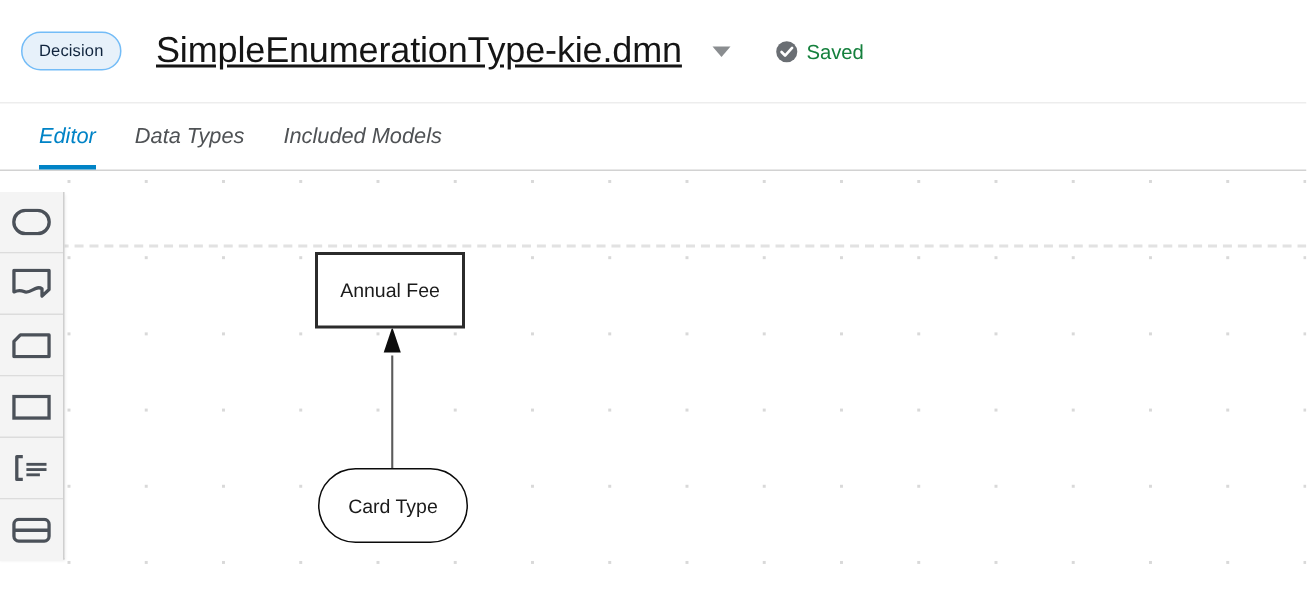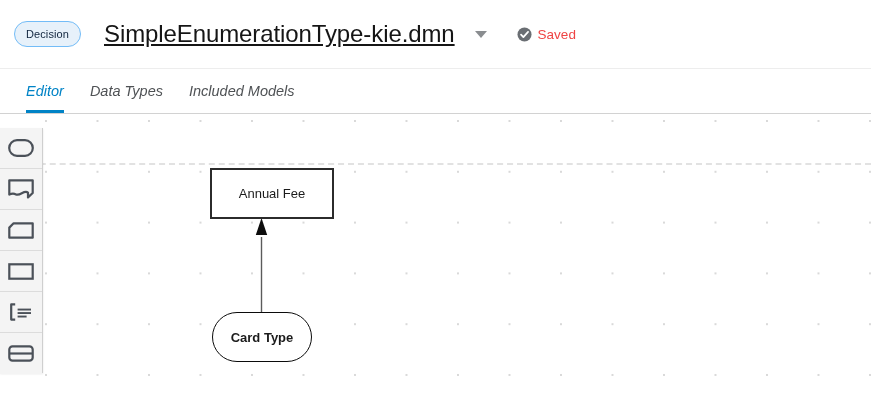--- a/index.html
+++ b/index.html
@@ -61,21 +61,21 @@
     display: flex;
     align-items: center;
     gap: 6px;
   }
   .saved-icon {
     width: 15px; height: 15px;
     display: block;
   }
   .saved-text {
     font-size: 13.5px;
-    color: #ef4444;
+    color: #15803d;
   }
 
   
   .tabs-bar {
     position: absolute;
     left: 0; top: 68px;
     width: 871px; height: 46px;
     border-top: 1px solid #ededed;
     border-bottom: 1px solid #d2d2d2;
     display: flex;
@@ -143,21 +143,21 @@
     background: #f4f4f4;
     cursor: pointer;
   }
   .palette-item:last-child { border-bottom: none; }
   .palette-item svg { display: block; }
 
   
   .node-decision {
     position: absolute;
     left: 210px; top: 53px;      
-    width: 124px; height: 51px;
+    width: 100px; height: 51px;
     background: #ffffff;
     border: 2.5px solid #2b2b2b;
     display: flex;
     align-items: center;
     justify-content: center;
     z-index: 3;
     cursor: pointer;
   }
   .node-decision .label {
     font-size: 13px;
@@ -172,21 +172,20 @@
     border-radius: 25px;
     display: flex;
     align-items: center;
     justify-content: center;
     z-index: 3;
     cursor: pointer;
   }
   .node-input .label {
     font-size: 13px;
     color: #1b1b1b;
-    font-weight: bold;
   }
   .connector {
     position: absolute;
     left: 252px; top: 100px;
     width: 20px; height: 100px;
     z-index: 2;
     overflow: visible;
   }
 </style>
 </head>

